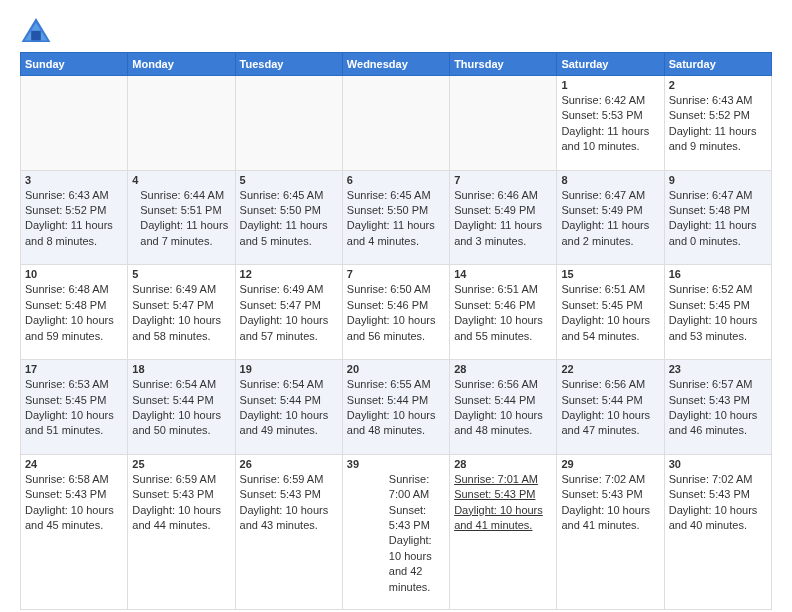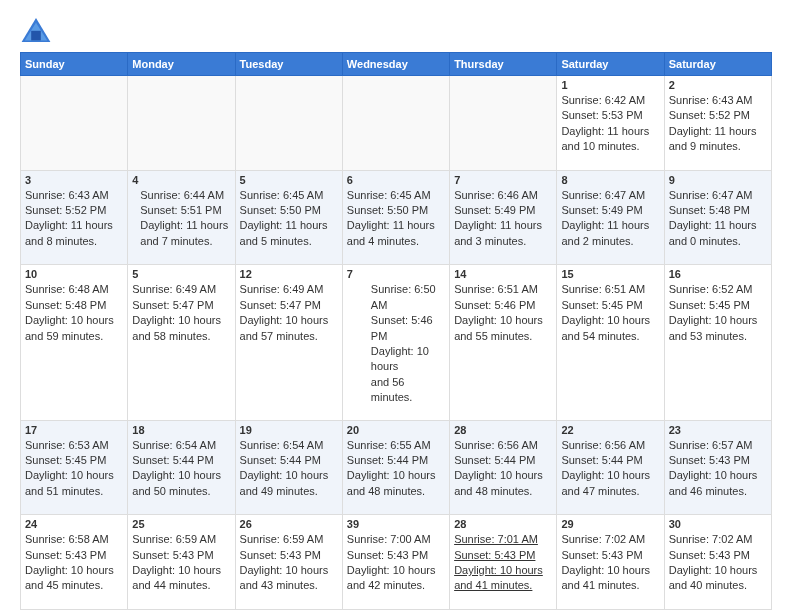--- a/index.html
+++ b/index.html
@@ -228,21 +228,21 @@
           </td>
           <td>
             <span class="day-num">12</span>
             <div class="cell-text" style="white-space: pre-line;">Sunrise: 6:49 AM
 Sunset: 5:47 PM
 Daylight: 10 hours
 and 57 minutes.</div>
           </td>
           <td>
             <span class="day-num">7</span>
-            <div class="cell-text" style="white-space: pre-line; margin-left: 24px;">Sunrise: 6:50 AM
+            <div class="cell-text" style="white-space: pre-line;">Sunrise: 6:50 AM
 Sunset: 5:46 PM
 Daylight: 10 hours
 and 56 minutes.</div>
           </td>
           <td>
             <span class="day-num">14</span>
             <div class="cell-text" style="white-space: pre-line;">Sunrise: 6:51 AM
 Sunset: 5:46 PM
 Daylight: 10 hours
 and 55 minutes.</div>
@@ -330,21 +330,21 @@
           </td>
           <td>
             <span class="day-num">26</span>
             <div class="cell-text" style="white-space: pre-line;">Sunrise: 6:59 AM
 Sunset: 5:43 PM
 Daylight: 10 hours
 and 43 minutes.</div>
           </td>
           <td>
             <span class="day-num">39</span>
-            <div class="cell-text" style="white-space: pre-line;">Sunrise: 7:00 AM
+            <div class="cell-text" style="white-space: pre-line; margin-left: 42px;">Sunrise: 7:00 AM
 Sunset: 5:43 PM
 Daylight: 10 hours
 and 42 minutes.</div>
           </td>
           <td>
             <span class="day-num">28</span>
             <div class="cell-text" style="white-space: pre-line; text-decoration: underline;">Sunrise: 7:01 AM
 Sunset: 5:43 PM
 Daylight: 10 hours
 and 41 minutes.</div>

